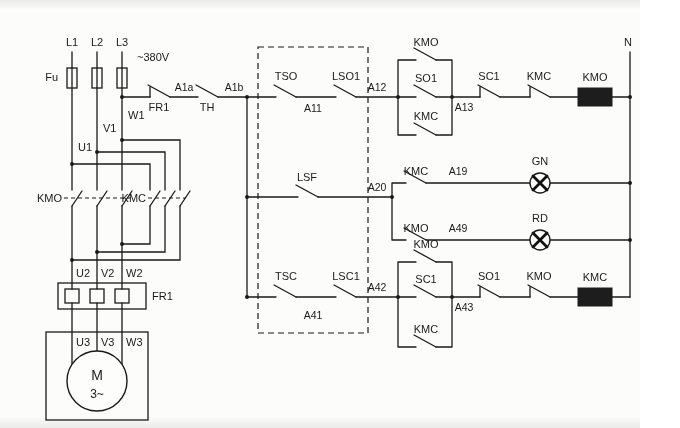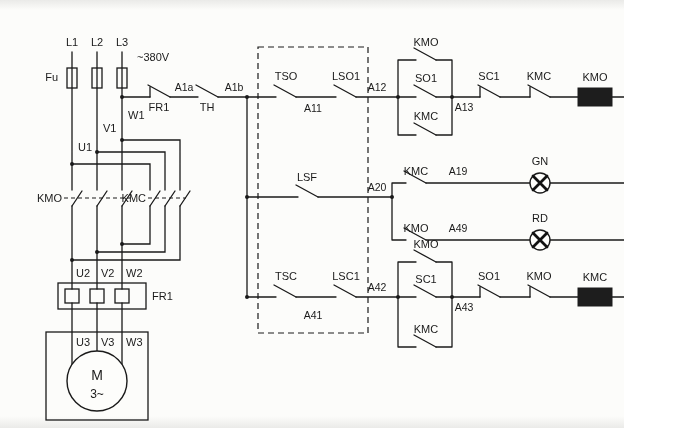--- a/index.html
+++ b/index.html
@@ -1,19 +1,20 @@
 <!DOCTYPE html>
 <html><head>
 <meta charset="utf-8">
 <style>
   html,body{margin:0;padding:0;background:#ffffff;}
   .page{
     width:624px;height:428px;position:relative;overflow:hidden;
     background:linear-gradient(#eaeae8 0px,#fcfcfa 10px,#fcfcfa 416px,#eaeae8 428px);
     font-family:"Liberation Sans",sans-serif;
+    padding-left:16px;
   }
   svg{position:absolute;left:0;top:0;}
   .wires{stroke:#1a1a1a;stroke-width:1.3;fill:none;stroke-linecap:round;}
   .dashline{stroke:#1a1a1a;stroke-width:1.1;fill:none;stroke-dasharray:4 3;}
   .boxdash{stroke:#1a1a1a;stroke-width:1.2;fill:none;stroke-dasharray:6 4;}
   .sym{stroke:#1a1a1a;stroke-width:1.3;fill:none;}
   .symfill{fill:#fdfdfb;stroke:#1a1a1a;stroke-width:1.4;}
   .coil{fill:#1d1d1d;stroke:#1d1d1d;}
   .lampx{stroke:#111;stroke-width:2.8;fill:none;stroke-linecap:round;}
   .dots{fill:#1a1a1a;stroke:none;}

